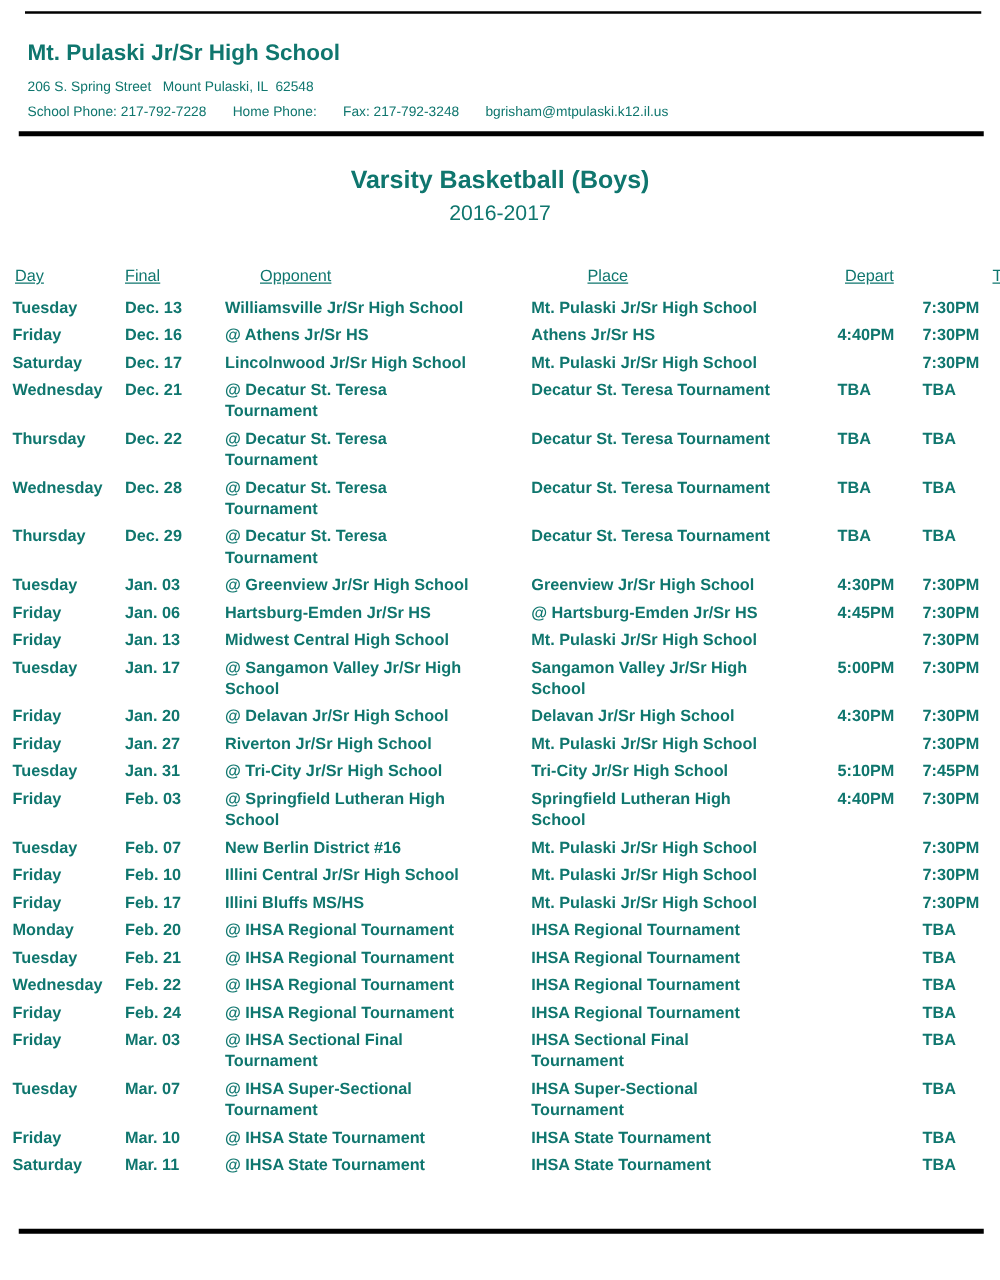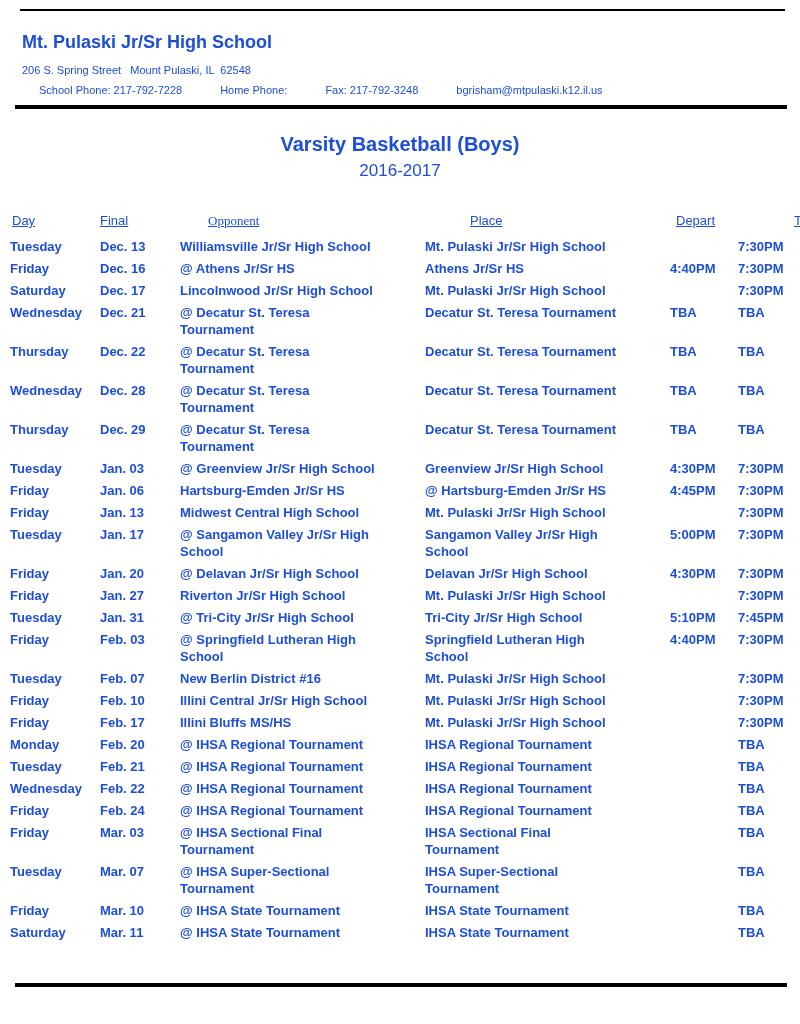--- a/index.html
+++ b/index.html
@@ -1,43 +1,43 @@
 <!DOCTYPE html>
 <html><head>
 <meta charset="utf-8">
 <style>
   * { box-sizing: border-box; }
   html, body { margin: 0; padding: 0; background: #fff; }
   .page {
     width: 800px; height: 1024px; position: relative;
-    background: #fff; color: #1d4ed8;
+    background: #fff; color: #0f766e;
     font-family: "Liberation Sans", sans-serif;
     overflow: hidden;
   }
   .top-rule { position: absolute; top: 9px; left: 20px; width: 765px; border-top: 2px solid #000; }
   .header-block { padding: 32px 0 0 22px; }
   .school-name { font-size: 18px; font-weight: bold; margin: 0 0 11px 0; }
   .address { font-size: 11px; white-space: pre; margin: 0 0 8px 0; }
   .contact-row { font-size: 11px; display: flex; gap: 21px; }
-  .contact-row span { white-space: pre; margin-left: 17px; }
+  .contact-row span { white-space: pre; }
   .header-rule { margin: 9px 13px 0 15px; border-top: 4px solid #000; }
   .title-block { text-align: center; margin-top: 24px; }
   .doc-title { font-size: 20px; font-weight: bold; margin: 0; }
   .doc-season { font-size: 17px; font-weight: normal; margin: 5px 0 0 0; }
 
   .schedule { margin: 32px 0 0 10px; font-size: 13px; }
   .thead, .trow {
     display: grid;
     grid-template-columns: 90px 80px 245px 245px 68px 52px;
   }
   .thead { font-weight: normal; margin-bottom: 9px; }
   .thead span { text-decoration: underline; justify-self: start; }
   .h-day { padding-left: 2px; }
   .h-date { padding-left: 0; }
-  .h-opponent { padding-left: 28px; font-family: Liberation Serif, serif; }
+  .h-opponent { padding-left: 28px; }
   .h-place { padding-left: 45px; }
   .h-depart { padding-left: 6px; }
   .h-time { padding-left: 8px; margin-left: 48px; }
   .trow { font-weight: bold; line-height: 17px; margin-bottom: 5px; }
   .cell { white-space: pre-line; padding-right: 6px; }
   .bottom-rule { position: absolute; top: 983px; left: 15px; width: 772px; border-top: 4px solid #000; }
 </style>
 </head>
 <body>
 

